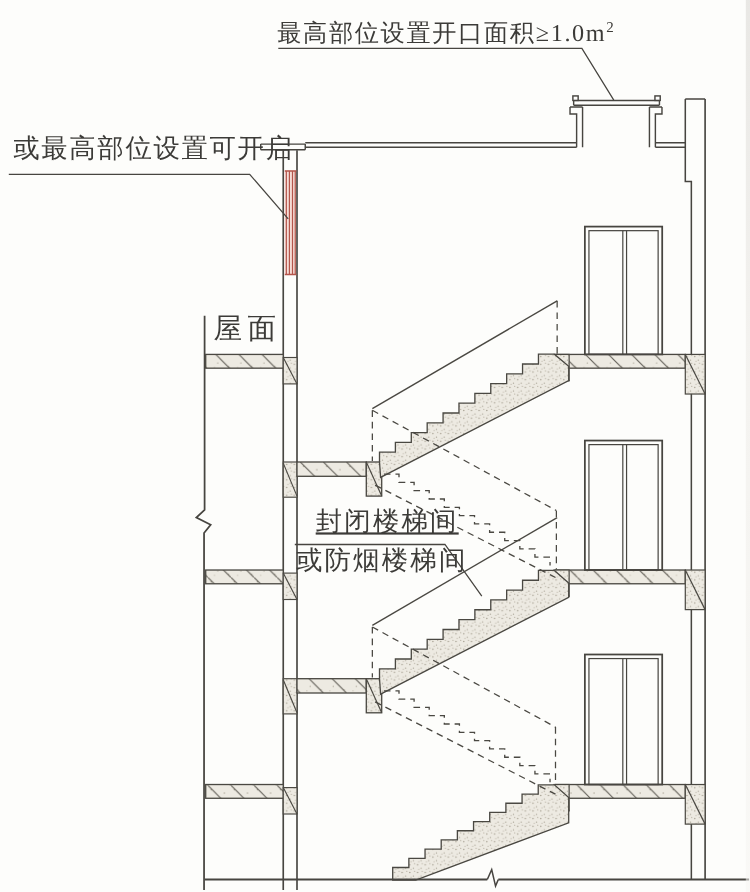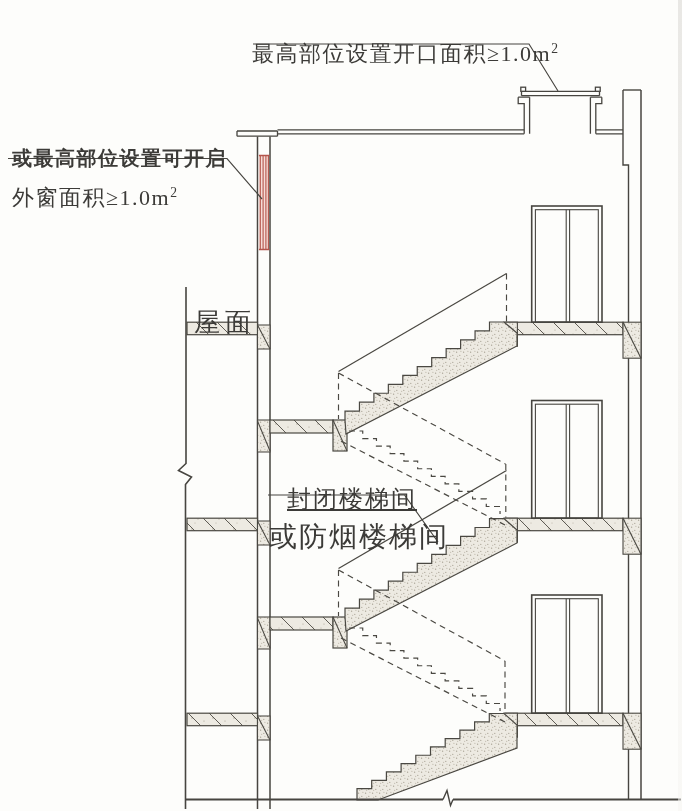--- a/index.html
+++ b/index.html
@@ -2,28 +2,28 @@
 <html style="--line: #474540; --text: #3c3b38; --red: #b4554b; --redfill: #f6ddd7; --paper: #fdfdfb;"><head>
 <meta charset="utf-8">
 <style>
   :root{
     --line:#474540; --text:#3c3b38; --red:#b4554b; --redfill:#f6ddd7; --paper:#fdfdfb;
   }
   html,body{margin:0;padding:0;background:#fff;}
   .stage{position:relative;width:682px;height:811px;background:var(--paper);overflow:hidden;
          font-family:"Liberation Serif","DejaVu Serif",serif;color:var(--text);}
   svg{position:absolute;left:0;top:0;}
-  .ann{position:absolute;white-space:nowrap;line-height:1.15;margin-top:24px;}
+  .ann{position:absolute;white-space:nowrap;line-height:1.15;}
   .ann sup{font-size:0.62em;}
   .t-top{left:252px;top:17px;font-size:22px;letter-spacing:1.5px;}
-  .t-left1{left:12px;top:123px;font-size:20px;letter-spacing:1.5px;font-weight:bold;}
+  .t-left1{left:12px;top:123px;font-size:24px;letter-spacing:1.5px;}
   .t-left2{left:12px;top:161px;font-size:22px;letter-spacing:1.5px;}
   .t-roof{left:194px;top:284px;font-size:26px;letter-spacing:5px;font-weight:normal;}
   .t-st1{left:287px;top:462px;font-size:24px;letter-spacing:2px;text-decoration:underline;}
-  .t-st2{left:269px;top:497px;font-size:28px;letter-spacing:2px;}
+  .t-st2{left:269px;top:497px;font-size:24px;letter-spacing:2px;}
   .edge{position:absolute;right:0;top:0;width:4px;height:811px;
         background:linear-gradient(180deg,#d8d6d2 0%,#eceae6 40%,#f6f5f2 100%);opacity:.55;}
 </style>
 </head>
 <body>
 
 <div class="stage">
 
 <svg width="682" height="811" viewBox="0 0 682 811">
   <defs>
@@ -185,21 +185,20 @@
   <g stroke="#474540" stroke-width="1.15" fill="none">
     <path d="M253,44 H529 L558,91"></path>
     <path d="M8,158.5 H227 L262,199"></path>
     <path d="M268,495 H404.5 L438,542"></path>
   </g>
 </svg>
 
   <div class="ann t-top"><span>最高部位设置开口面积≥1.0m</span><sup>2</sup></div>
 
   <div class="ann t-left1">或最高部位设置可开启</div>
-  <div class="ann t-left2"><span>外窗面积≥1.0m</span><sup>2</sup></div>
 
   <div class="ann t-roof">屋面</div>
 
   <div class="ann t-st1">封闭楼梯间</div>
   <div class="ann t-st2">或防烟楼梯间</div>
 
   <div class="edge"></div>
 </div>
 
 </body></html>

